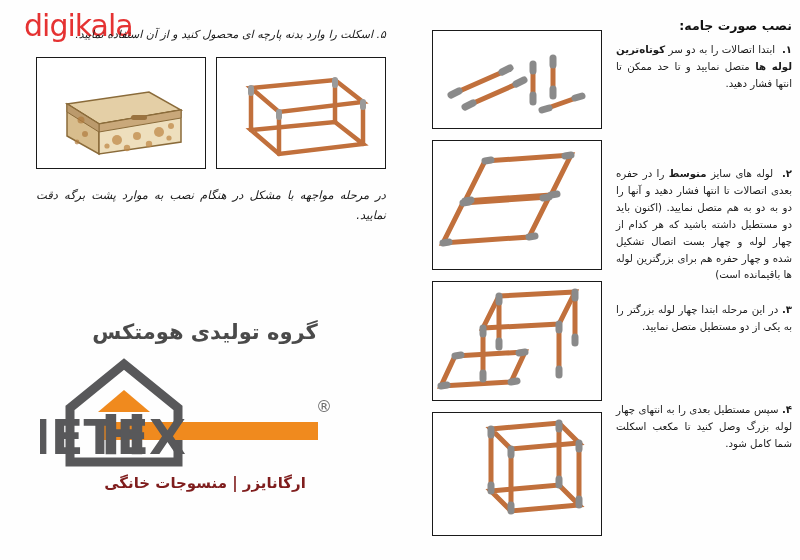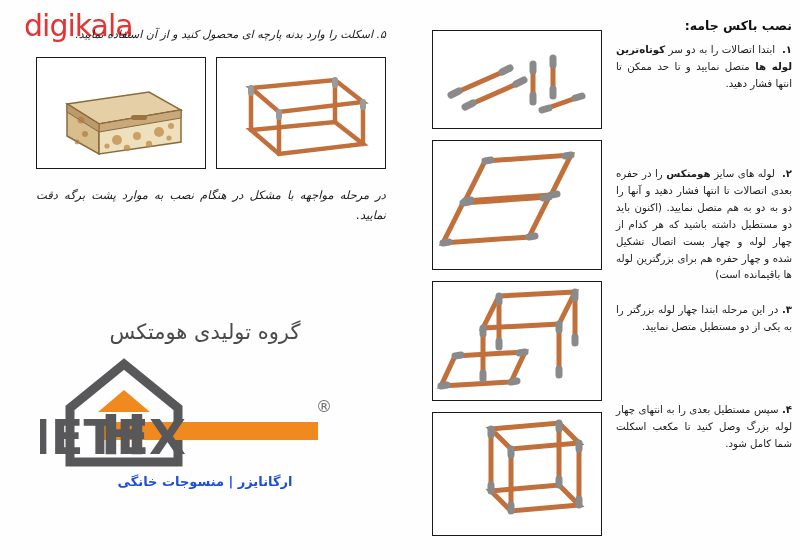--- a/index.html
+++ b/index.html
@@ -77,49 +77,49 @@
     margin-top:16px;
     font-size:11.5px;line-height:1.75;color:#1a1a1a;
     text-align:justify;direction:rtl;
   }
 
   
   .brand{
     position:absolute;left:32px;top:320px;width:346px;text-align:center;direction:rtl;
   }
   .brand-title{
-    font-size:21px;font-weight:normal;color:#4a4a4a;margin-bottom:6px;
+    font-size:21px;font-weight:bold;color:#4a4a4a;margin-bottom:6px;
     letter-spacing:0px;
   }
   .brand-logo-wrap{
     position:relative;height:120px;margin:2px auto 4px auto;width:330px;
   }
   .brand-sub{
-    font-size:13px;color:#1d4ed8;font-weight:bold;margin-top:3px;
+    font-size:15px;color:#7f1d1d;font-weight:bold;margin-top:3px;
   }
   svg{display:block;}
 </style>
 </head>
 <body>
 
 <div class="page">
 
   <div class="logo-digikala">digikala</div>
 
   <div class="right-col">
-    <div class="title-main">نصب باکس جامه:</div>
+    <div class="title-main">نصب صورت جامه:</div>
 
     <div class="step s1">
       <span class="num">۱.</span>
       &nbsp;ابتدا اتصالات را به دو سر <span class="bold">کوتاه‌ترین لوله ها</span> متصل نمایید و تا حد ممکن تا انتها فشار دهید.
     </div>
 
     <div class="step s2">
       <span class="num">۲.</span>
-      &nbsp;لوله های سایز <span class="bold">هومتکس</span> را در حفره بعدی اتصالات تا انتها فشار دهید و آنها را دو به دو به هم متصل نمایید. (اکنون باید دو مستطیل داشته باشید که هر کدام از چهار لوله و چهار بست اتصال تشکیل شده و چهار حفره هم برای بزرگترین لوله ها باقیمانده است)
+      &nbsp;لوله های سایز <span class="bold">متوسط</span> را در حفره بعدی اتصالات تا انتها فشار دهید و آنها را دو به دو به هم متصل نمایید. (اکنون باید دو مستطیل داشته باشید که هر کدام از چهار لوله و چهار بست اتصال تشکیل شده و چهار حفره هم برای بزرگترین لوله ها باقیمانده است)
     </div>
 
     <div class="step s3">
       <span class="num">۳.</span>
       <span style="display:inline">در این مرحله ابتدا چهار لوله بزرگتر را به یکی از دو مستطیل متصل نمایید.</span>
     </div>
 
     <div class="step">
       <span class="num">۴.</span>
       <span style="display:inline">سپس مستطیل بعدی را به انتهای چهار لوله بزرگ وصل کنید تا مکعب اسکلت شما کامل شود.</span>

